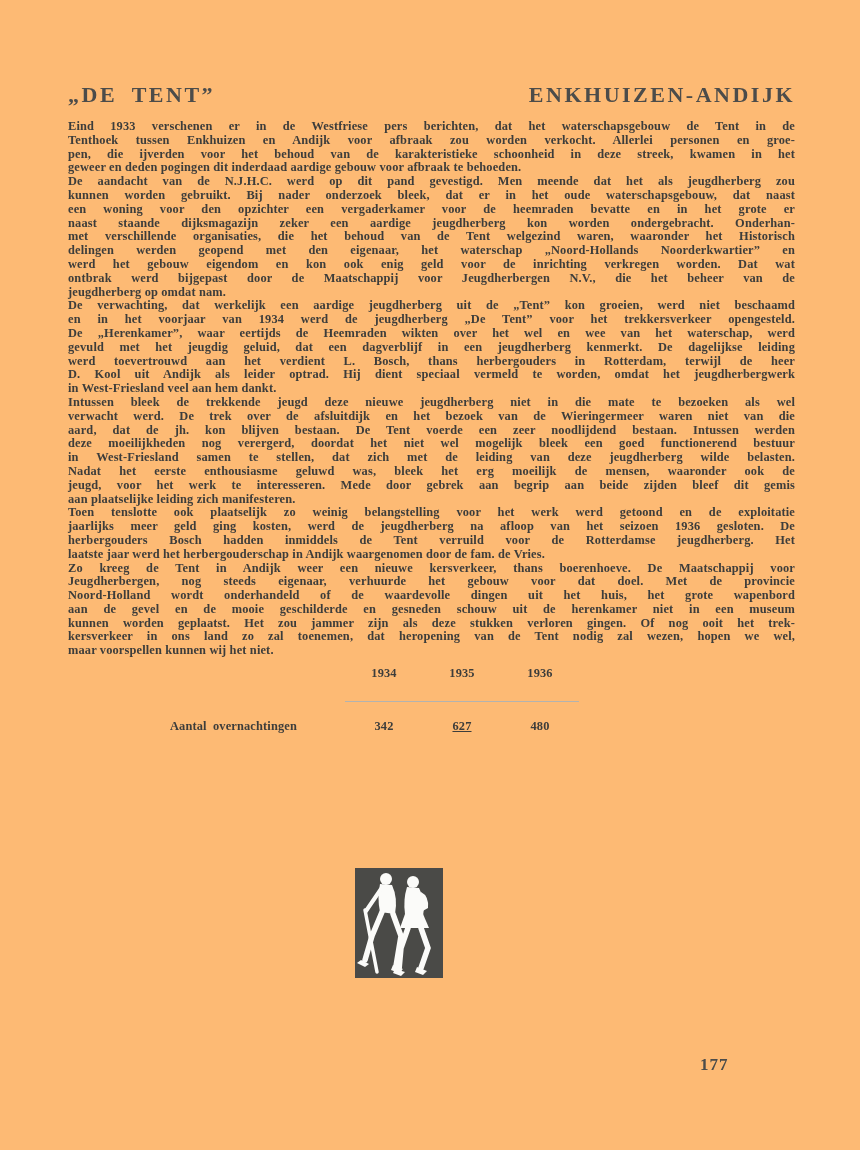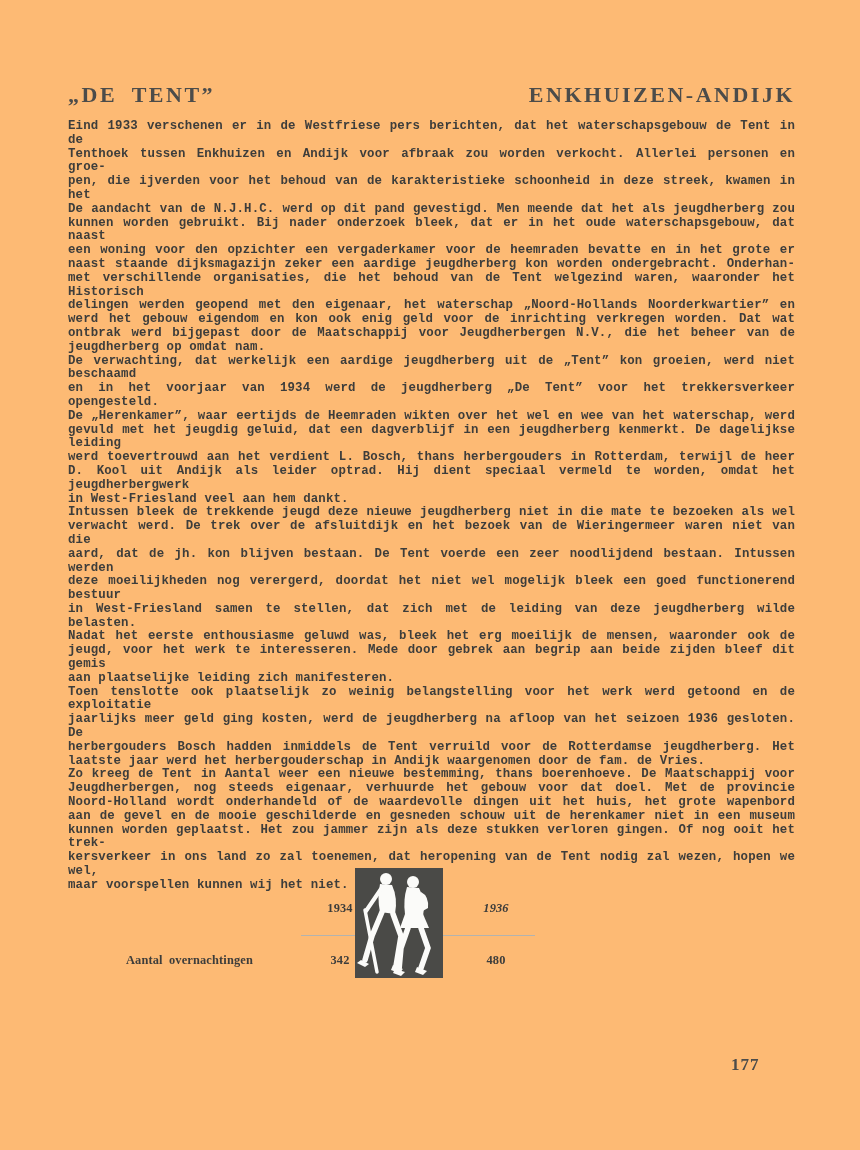--- a/index.html
+++ b/index.html
@@ -34,24 +34,24 @@
     top: 120px;
     left: 68px;
     width: 727px;
     font-size: 12.4px;
     font-weight: bold;
     line-height: 13.8px;
     letter-spacing: 0.15px;
     color: #3d3d3b;
   }
   .para { margin: 0; }
-  .line { text-align: left; font-family: Liberation Mono, monospace; }
+  .line { text-align: left; }
   .line.just { text-align: justify; text-align-last: justify; }
   .stats {
-    margin-left: 58px;
+    margin-left: 102px;
     margin-top: 9px;
     display: grid;
     grid-template-columns: 175px 78px 78px 78px;
     row-gap: 18px;
     font-size: 12.4px;
     font-weight: bold;
     color: #3d3d3b;
   }
   .stats .year { grid-row: 1; text-align: center; }
   .stats .spacer { grid-row: 1; grid-column: 1; }
@@ -64,21 +64,21 @@
   .stats .val { grid-row: 3; text-align: center; }
   .illustration {
     position: absolute;
     left: 355px;
     top: 868px;
     width: 88px;
     height: 110px;
   }
   .page-number {
     position: absolute;
-    left: 731px;
+    left: 700px;
     top: 1055px;
     font-size: 17px;
     font-weight: bold;
     color: #4c4c4a;
     letter-spacing: 1px;
   }
 </style>
 </head>
 <body>
 
@@ -88,20 +88,21 @@
     <div class="title-left">„DE TENT”</div>
     <div class="title-right">ENKHUIZEN-ANDIJK</div>
   </div>
 
   <div class="body-text">
 
     <div class="para">
         <div class="line just">Eind 1933 verschenen er in de Westfriese pers berichten, dat het waterschapsgebouw de Tent in de</div>
         <div class="line just">Tenthoek tussen Enkhuizen en Andijk voor afbraak zou worden verkocht. Allerlei personen en groe-</div>
         <div class="line just">pen, die ijverden voor het behoud van de karakteristieke schoonheid in deze streek, kwamen in het</div>
+        <div class="line">geweer en deden pogingen dit inderdaad aardige gebouw voor afbraak te behoeden.</div>
       </div>
       <div class="para">
         <div class="line just">De aandacht van de N.J.H.C. werd op dit pand gevestigd. Men meende dat het als jeugdherberg zou</div>
         <div class="line just">kunnen worden gebruikt. Bij nader onderzoek bleek, dat er in het oude waterschapsgebouw, dat naast</div>
         <div class="line just">een woning voor den opzichter een vergaderkamer voor de heemraden bevatte en in het grote er</div>
         <div class="line just">naast staande dijksmagazijn zeker een aardige jeugdherberg kon worden ondergebracht. Onderhan-</div>
         <div class="line just">met verschillende organisaties, die het behoud van de Tent welgezind waren, waaronder het Historisch</div>
         <div class="line just">delingen werden geopend met den eigenaar, het waterschap „Noord-Hollands Noorderkwartier” en</div>
         <div class="line just">werd het gebouw eigendom en kon ook enig geld voor de inrichting verkregen worden. Dat wat</div>
         <div class="line just">ontbrak werd bijgepast door de Maatschappij voor Jeugdherbergen N.V., die het beheer van de</div>
@@ -126,34 +127,34 @@
         <div class="line just">jeugd, voor het werk te interesseren. Mede door gebrek aan begrip aan beide zijden bleef dit gemis</div>
         <div class="line">aan plaatselijke leiding zich manifesteren.</div>
       </div>
       <div class="para">
         <div class="line just">Toen tenslotte ook plaatselijk zo weinig belangstelling voor het werk werd getoond en de exploitatie</div>
         <div class="line just">jaarlijks meer geld ging kosten, werd de jeugdherberg na afloop van het seizoen 1936 gesloten. De</div>
         <div class="line just">herbergouders Bosch hadden inmiddels de Tent verruild voor de Rotterdamse jeugdherberg. Het</div>
         <div class="line">laatste jaar werd het herbergouderschap in Andijk waargenomen door de fam. de Vries.</div>
       </div>
       <div class="para">
-        <div class="line just">Zo kreeg de Tent in Aantal weer een nieuwe bestemming, thans boerenhoeve. De Maatschappij voor</div>
+        <div class="line just">Zo kreeg de Tent in Andijk weer een nieuwe kersverkeer, thans boerenhoeve. De Maatschappij voor</div>
         <div class="line just">Jeugdherbergen, nog steeds eigenaar, verhuurde het gebouw voor dat doel. Met de provincie</div>
         <div class="line just">Noord-Holland wordt onderhandeld of de waardevolle dingen uit het huis, het grote wapenbord</div>
         <div class="line just">aan de gevel en de mooie geschilderde en gesneden schouw uit de herenkamer niet in een museum</div>
         <div class="line just">kunnen worden geplaatst. Het zou jammer zijn als deze stukken verloren gingen. Of nog ooit het trek-</div>
         <div class="line just">kersverkeer in ons land zo zal toenemen, dat heropening van de Tent nodig zal wezen, hopen we wel,</div>
         <div class="line">maar voorspellen kunnen wij het niet.</div>
       </div>
       <div class="stats">
       <div class="spacer"></div>
 
       <div class="year" style="grid-column: 2;">1934</div>
         <div class="year" style="grid-column: 3;">1935</div>
-        <div class="year" style="grid-column: 4; font-style: italic;">1936</div>
+        <div class="year" style="grid-column: 4;">1936</div>
         <div class="rule"></div>
       <div class="row-label">Aantal overnachtingen</div>
 
     <div class="val" style="grid-column: 2;">342</div>
         <div class="val" style="grid-column: 3; text-decoration: underline;">627</div>
         <div class="val" style="grid-column: 4;">480</div>
       </div>
   </div>
 
   <div class="illustration">

